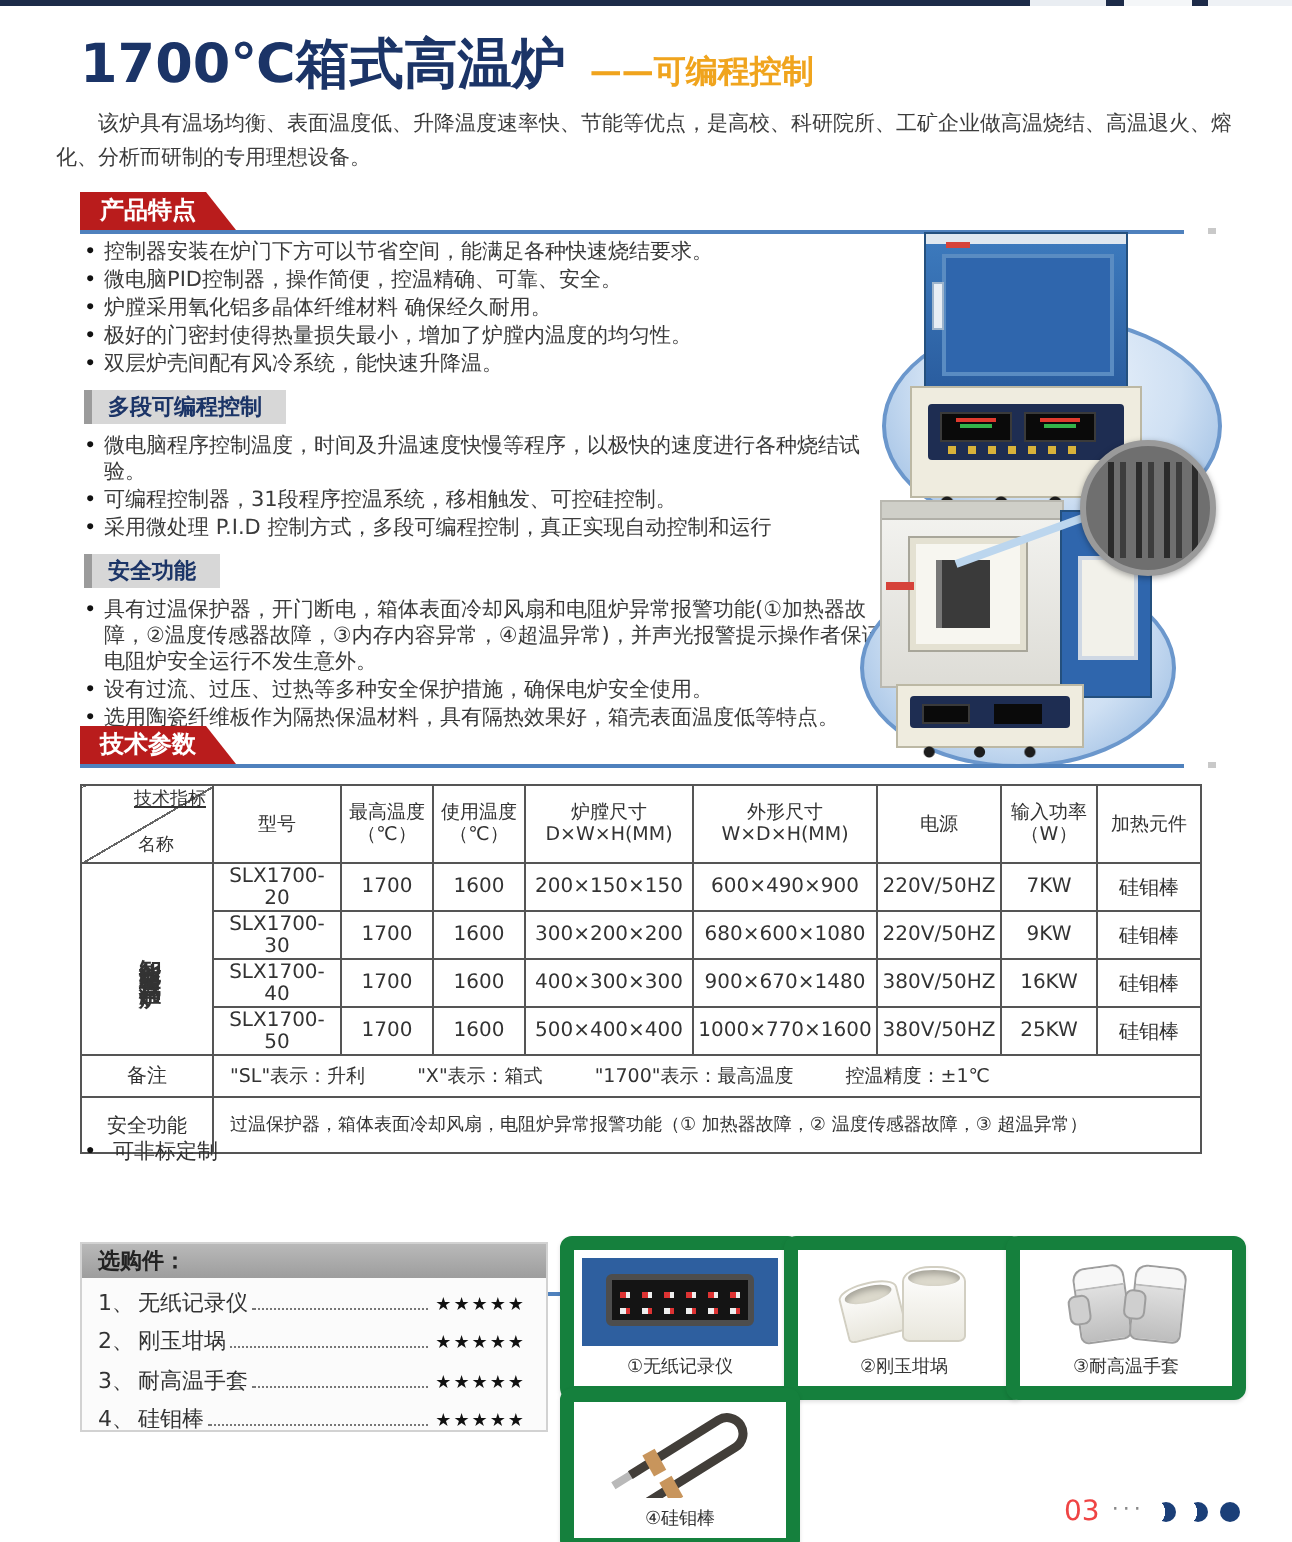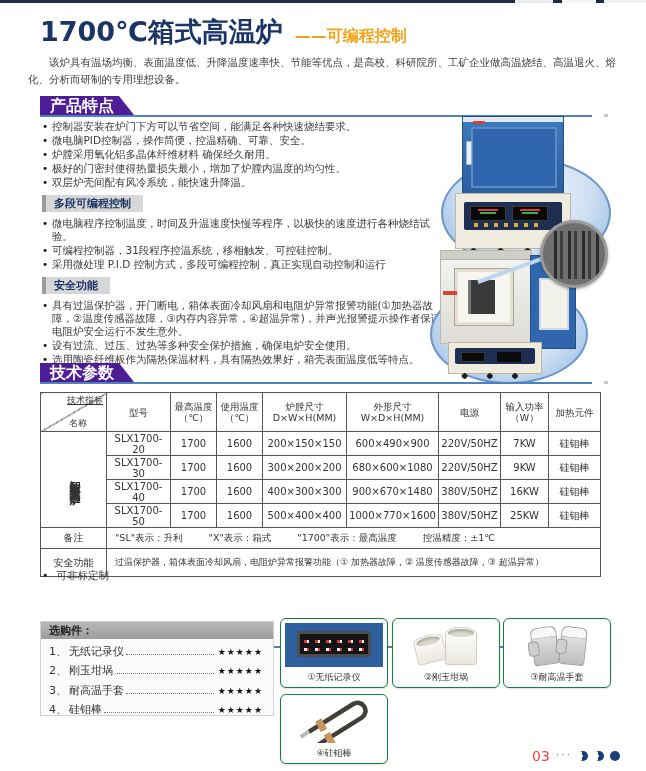--- a/index.html
+++ b/index.html
@@ -13,22 +13,22 @@
   
   .title-row{position:absolute;left:40px;top:14px;display:flex;align-items:baseline;gap:12px;white-space:nowrap;}
   .title{font-size:27px;font-weight:bold;color:#1b3467;letter-spacing:0px;}
   .subtitle{font-size:16px;font-weight:bold;color:#f0a41d;}
   .intro{position:absolute;left:28px;top:54px;width:604px;margin:0;font-size:10.5px;line-height:17px;
          color:#3c3c3c;text-indent:2em;}
   
   .sec-head{position:absolute;left:40px;width:552px;height:22px;}
   .sec-line{position:absolute;left:0;right:0;bottom:0;height:2px;background:#4f81bd;}
   .sec-line:after{content:"";position:absolute;right:-16px;top:-1px;width:4px;height:3px;background:#c9c9c9;}
-  .sec-tab{position:absolute;left:0;bottom:2px;background:#4c1d95;color:#fff;font-weight:bold;
-           font-size:16px;line-height:19px;padding:0 20px 0 10px;
+  .sec-tab{position:absolute;left:0;bottom:2px;background:#b91c1c;color:#fff;font-weight:bold;
+           font-size:12px;line-height:19px;padding:0 20px 0 10px;
            clip-path:polygon(0 0,calc(100% - 15px) 0,100% 100%,0 100%);}
   #head-features{top:95px;}
   #head-specs{top:362px;}
   #head-acc{top:586px;margin-top:40px;}
   
   .features{position:absolute;left:42px;top:120px;width:402px;}
   .bullet{position:relative;padding-left:10px;margin-bottom:1px;font-size:10.5px;line-height:13px;color:#3a3a3a;}
   .bullet:before{content:"•";position:absolute;left:0;top:0;color:#111;}
   .sub-head{display:inline-block;background:#d7d7d7;border-left:4px solid #9b9b9b;color:#1b3467;
             font-weight:bold;font-size:11px;line-height:15px;padding:1px 12px 1px 8px;margin:5px 0 5px 0;}
@@ -101,21 +101,21 @@
   .note:before{content:"●";font-size:7px;vertical-align:2px;margin-right:3px;color:#111;}
   
   .opt-box{position:absolute;left:40px;top:621px;width:232px;height:93px;background:#fbfbfb;
            border:1px solid #d2d2d2;}
   .opt-head{background:linear-gradient(#b9b9b9,#9d9d9d);color:#222;font-weight:bold;font-size:11px;
             line-height:17px;padding:0 8px;}
   .opt-item{display:flex;align-items:baseline;font-size:11px;color:#333;margin:4.5px 10px 0 8px;}
   .opt-item .num{margin-right:2px;}
   .leader{flex:1;border-bottom:1px dotted #777;margin:0 4px 3px 2px;}
   .stars{font-size:9px;color:#111;letter-spacing:1px;}
-  .card{position:absolute;width:106px;height:68px;background:#fff;border:1px solid #15803d;
+  .card{position:absolute;width:106px;height:68px;background:#fff;border:7px solid #15803d;
         border-radius:6px;box-shadow:0 1px 2px rgba(0,0,0,.12);}
   .card-img{position:absolute;left:4px;top:4px;right:4px;height:44px;overflow:hidden;}
   .card-cap{position:absolute;left:0;right:0;bottom:3px;text-align:center;font-size:9px;color:#333;}
   #card1{left:280px;top:618px;} #card2{left:392px;top:618px;} #card3{left:503px;top:618px;}
   #card4{left:280px;top:694px;}
   
   .rec-bg{position:absolute;inset:0;background:#2e5f9f;}
   .rec-screen{position:absolute;left:12px;top:8px;right:12px;bottom:10px;background:#141414;
               border:3px solid #4d4d4d;border-radius:3px;}
   .rec-screen:before{content:"";position:absolute;left:4px;top:6px;right:4px;height:3px;

